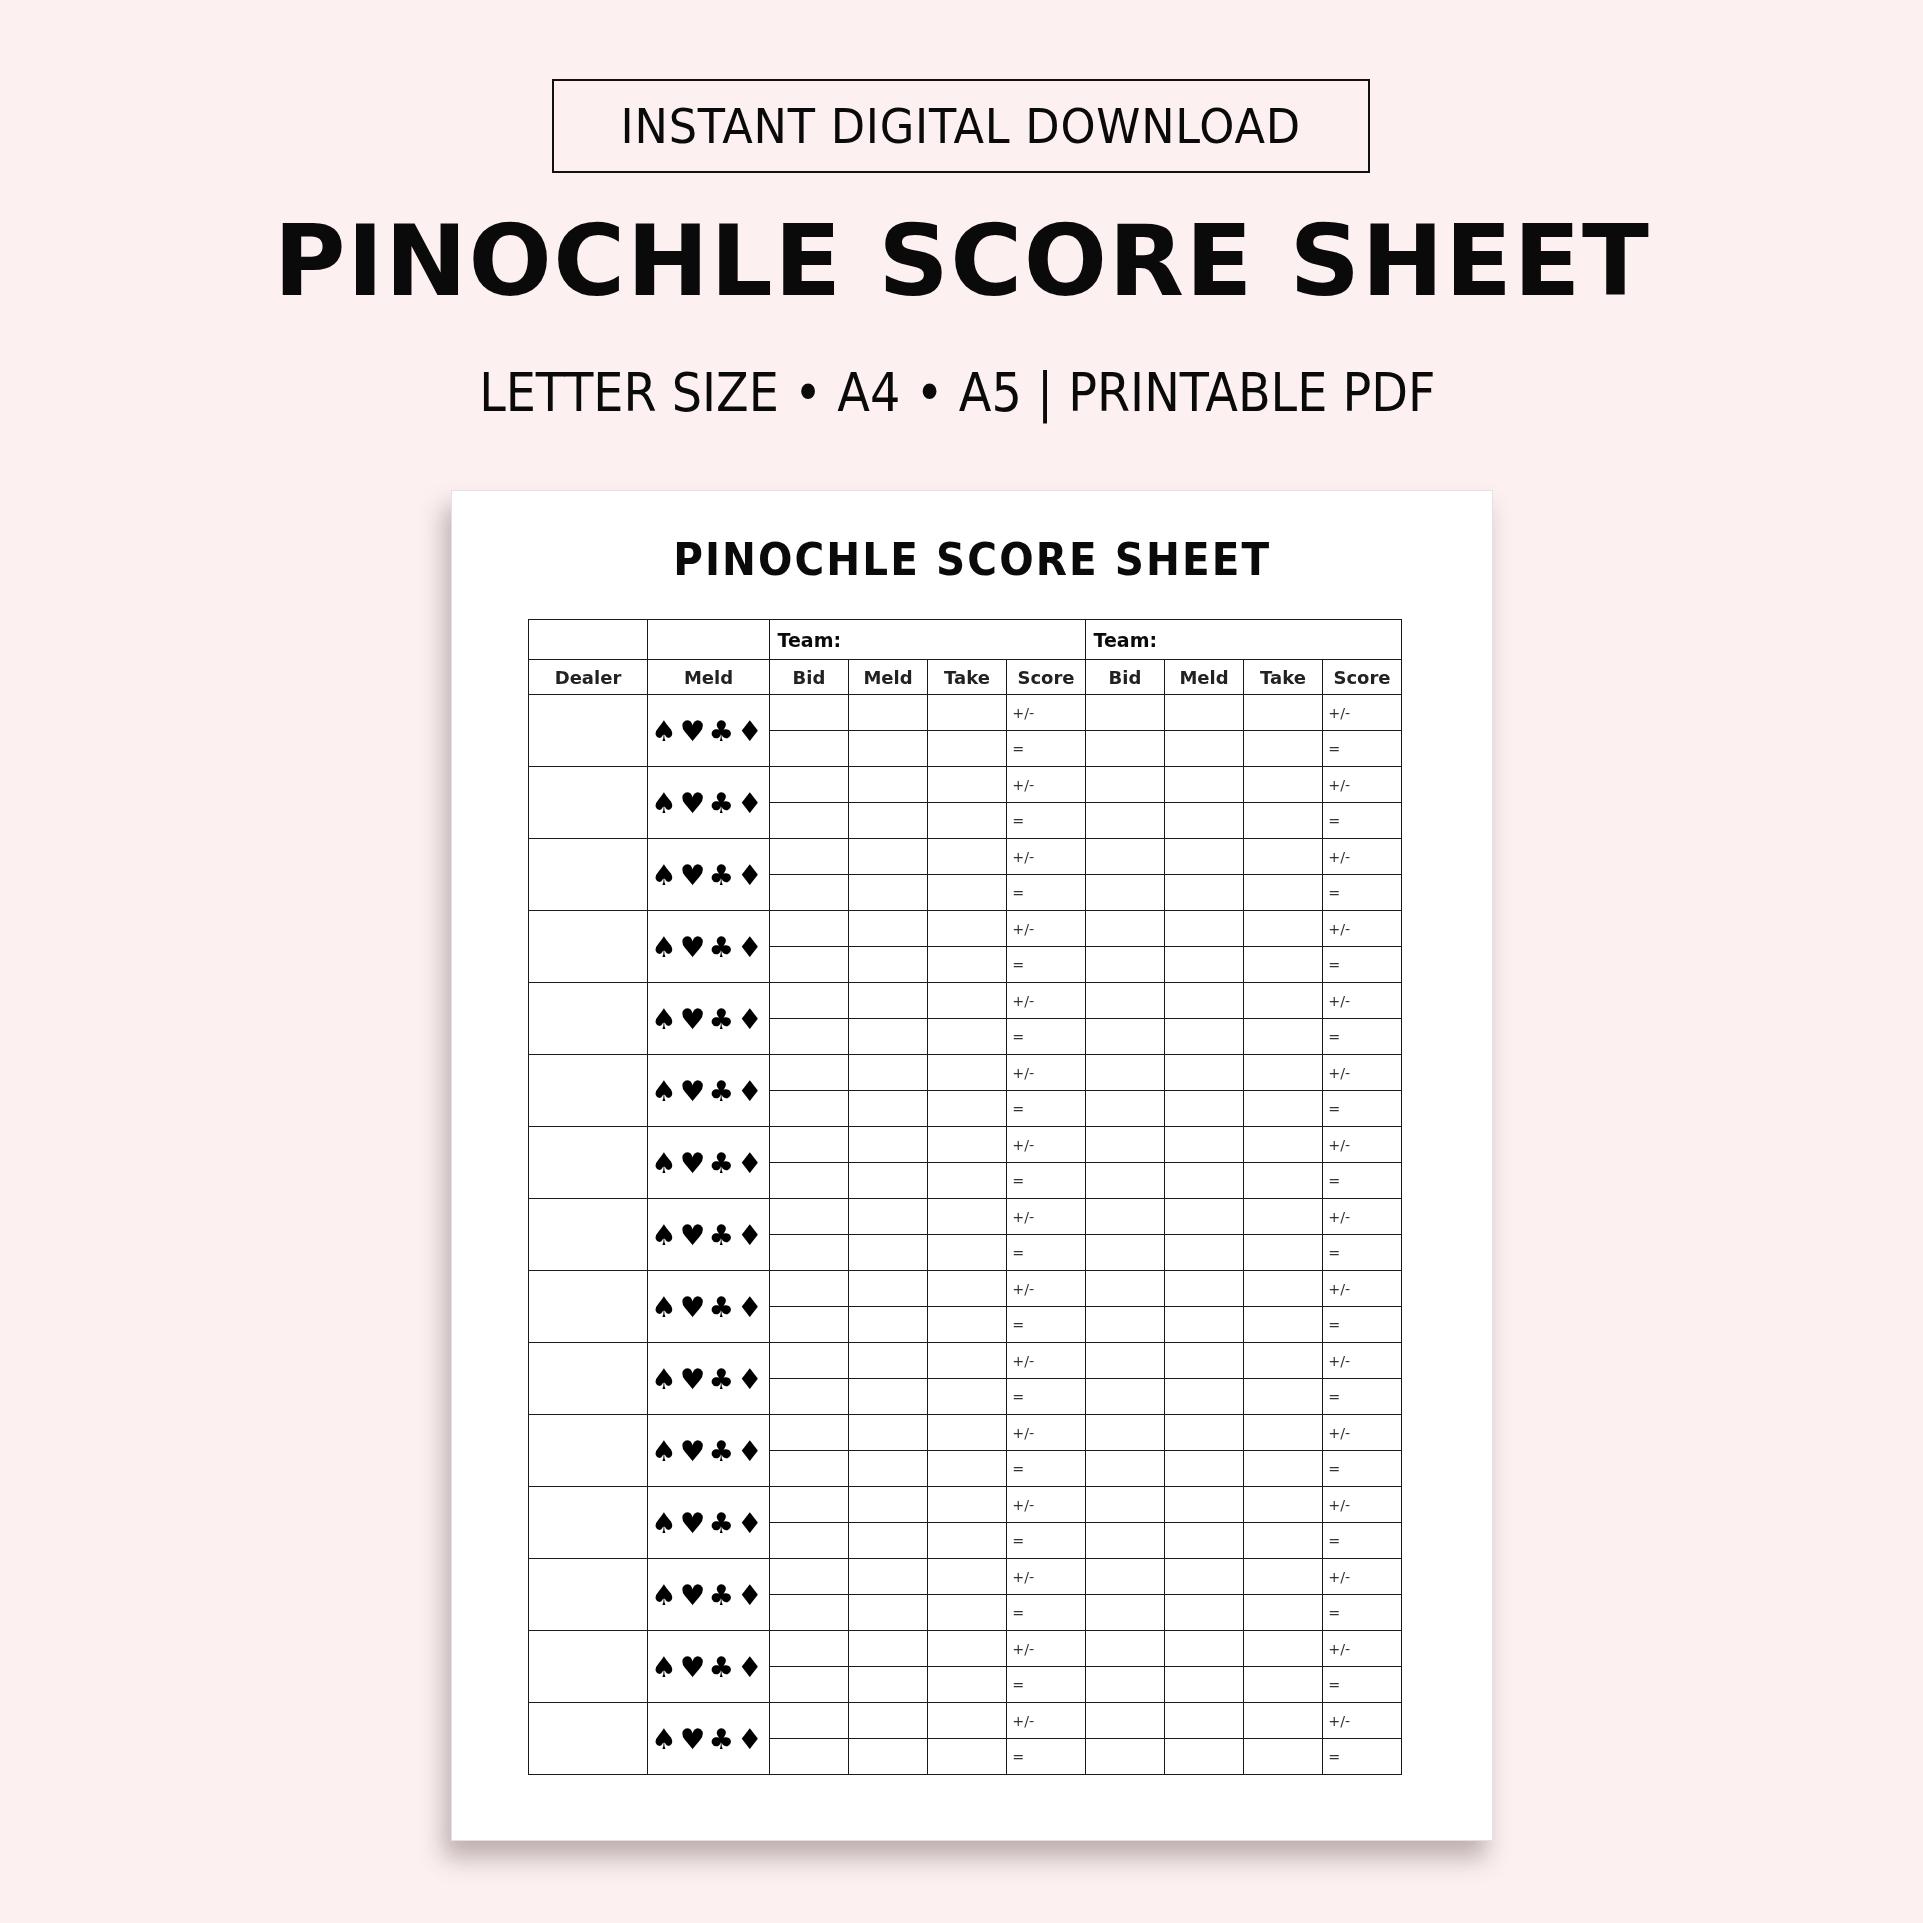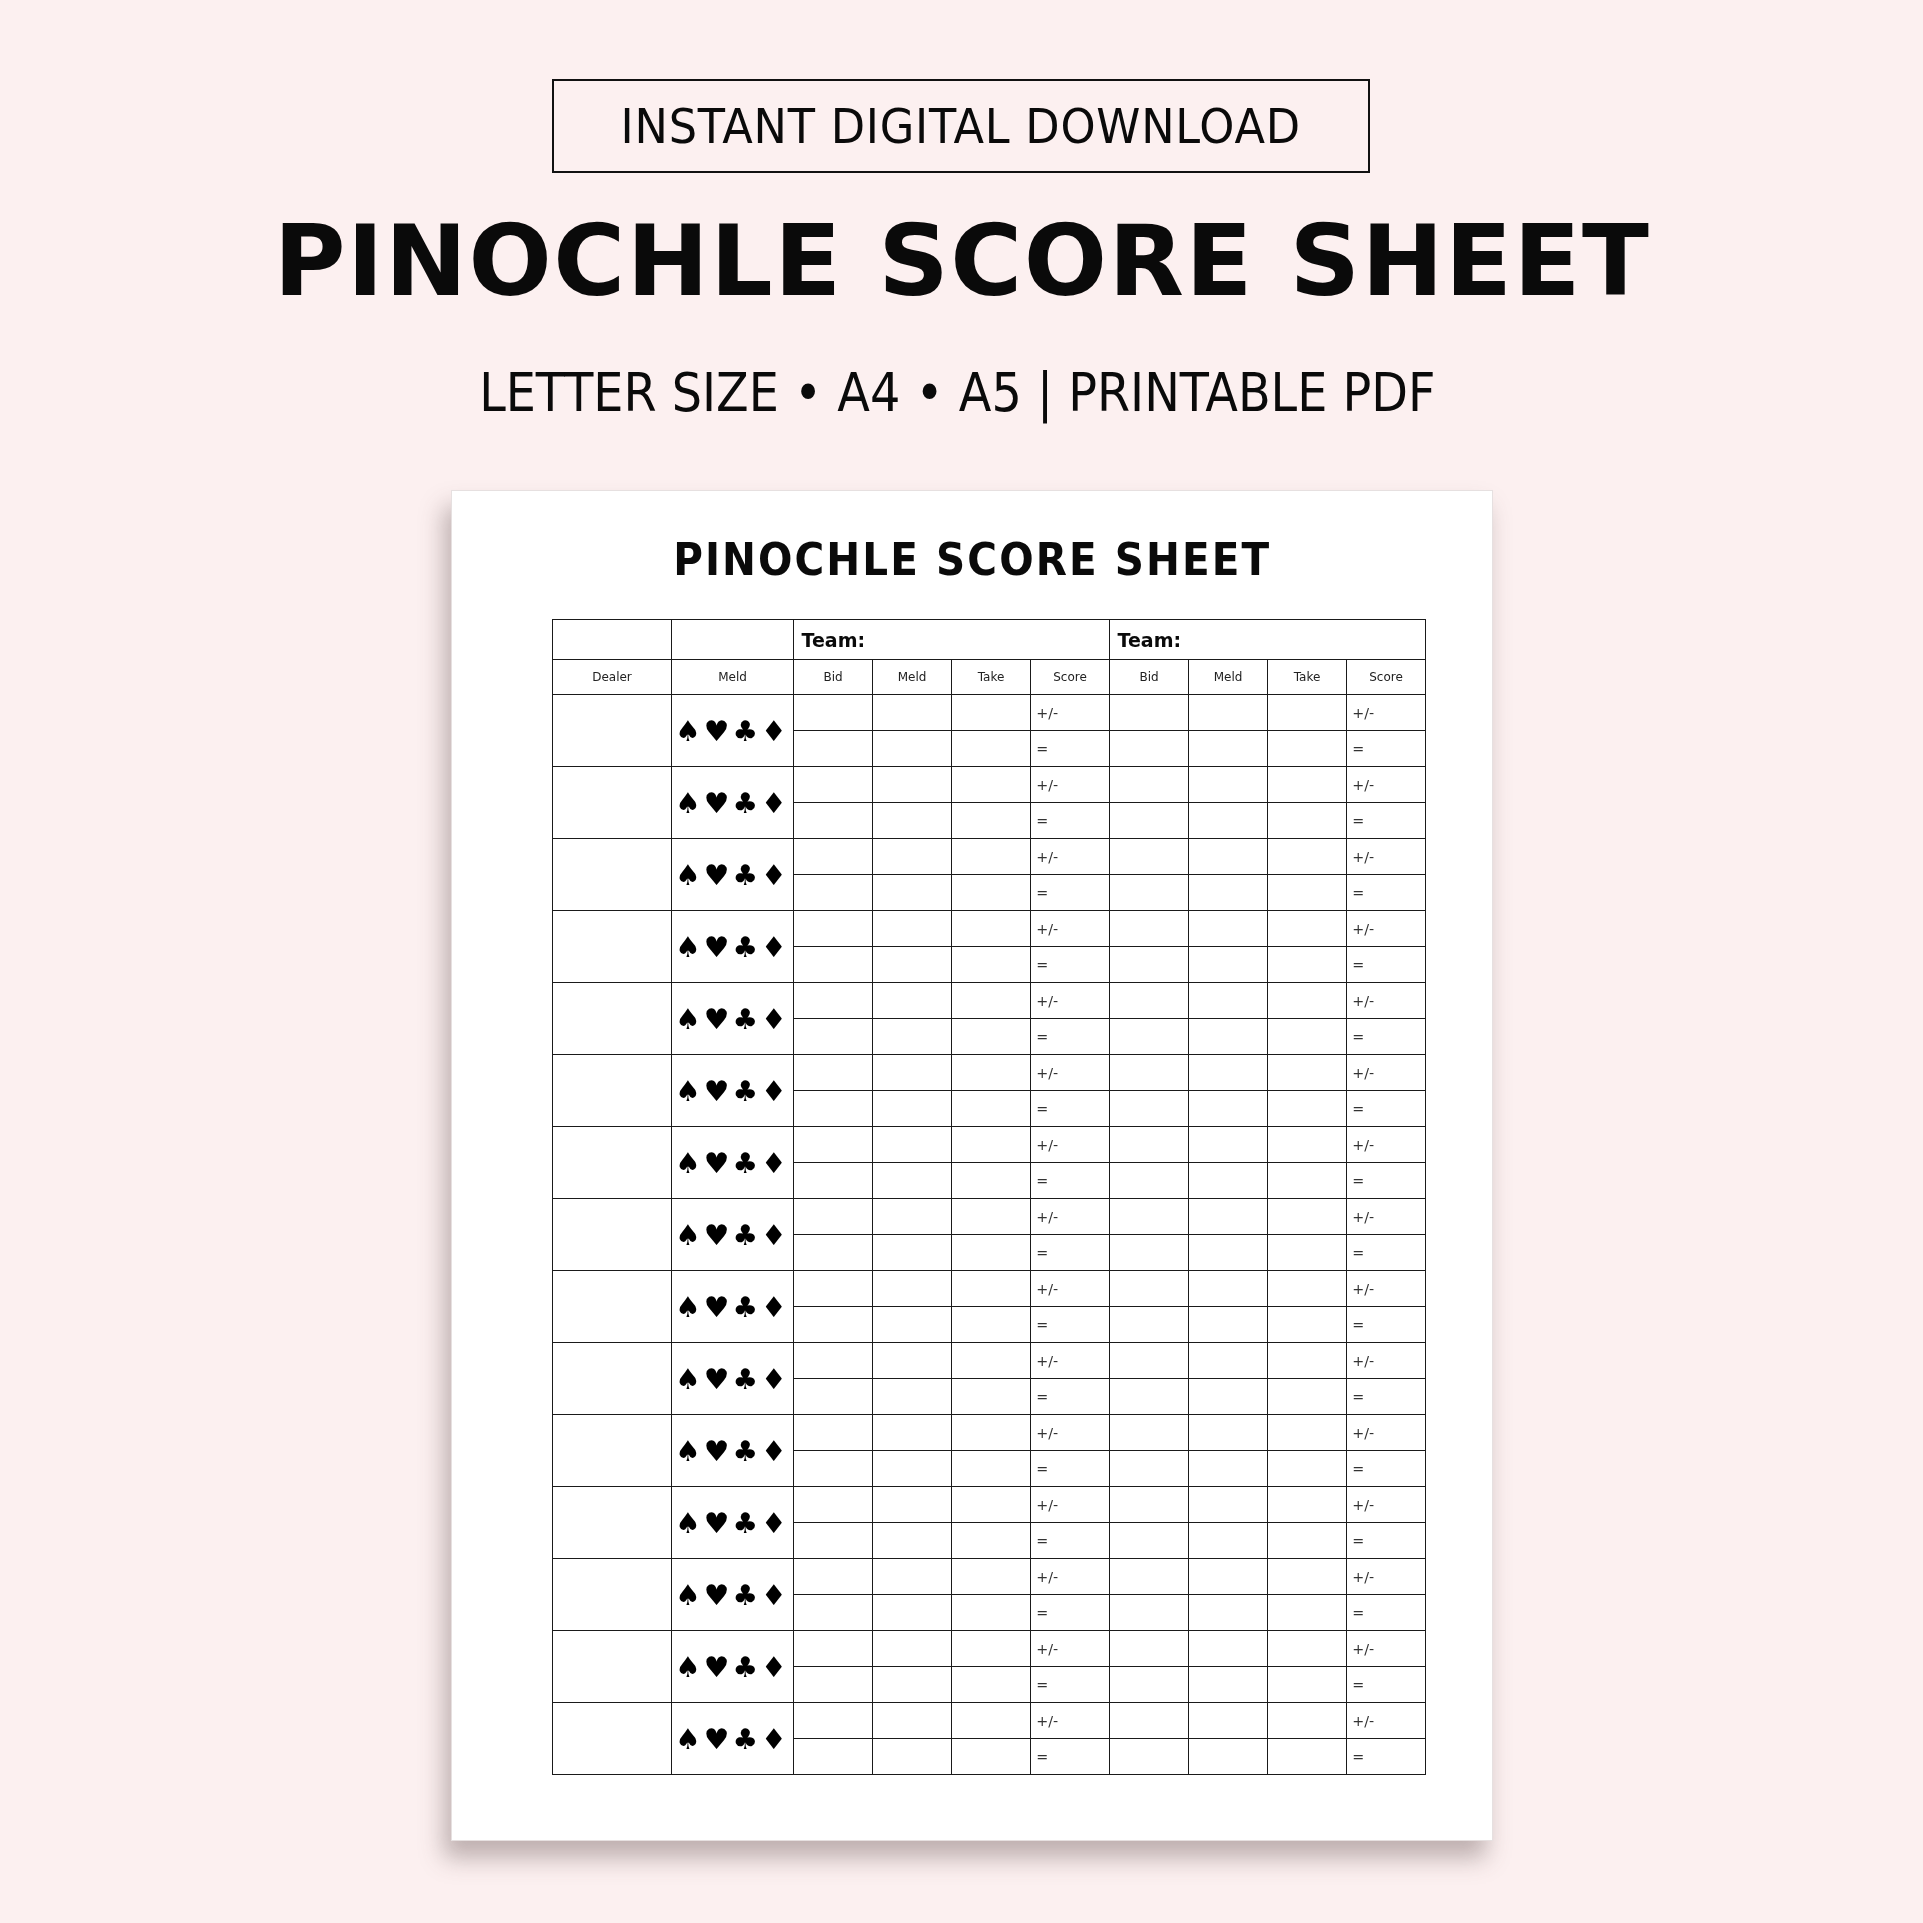--- a/index.html
+++ b/index.html
@@ -65,33 +65,33 @@
     font-weight: bold;
     font-size: 45px;
     line-height: 60px;
     letter-spacing: 2.3px;
     white-space: nowrap;
   }
   .sheet-title span { display: inline-block; transform: scaleX(0.9); }
 
   table.score {
     position: absolute;
-    left: 100px; top: 128px;
+    left: 76px; top: 128px;
     border-collapse: collapse;
     table-layout: fixed;
     font-family: "DejaVu Sans", sans-serif;
     border-radius: 22px;
   }
   table.score td, table.score th {
     border: 1.8px solid #1a1a1a;
     padding: 0;
     box-sizing: border-box;
   }
   tr.team-row td { height: 40px; }
-  tr.head-row th { height: 35px; font-weight: normal; font-size: 12px; text-align: center; color: #222; }
+  tr.head-row th { height: 35px; font-weight: bold; font-size: 18px; text-align: center; color: #222; }
   tr.half td { height: 36px; }
   .team-label {
     font-weight: bold; font-size: 19px; text-align: left; padding-left: 7.5px !important;
     vertical-align: middle;
   }
   .suits {
     text-align: center; vertical-align: middle;
     font-size: 28.6px; letter-spacing: 3px; color: #000;
     white-space: nowrap;
   }

